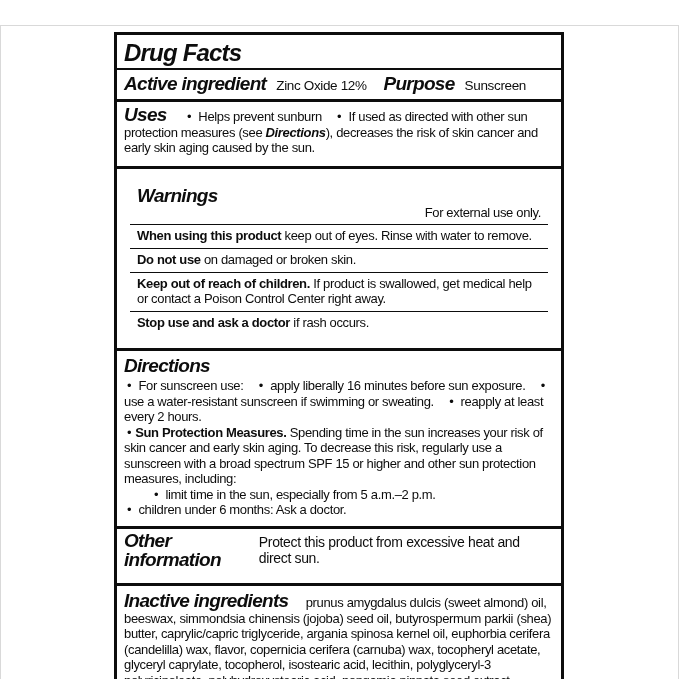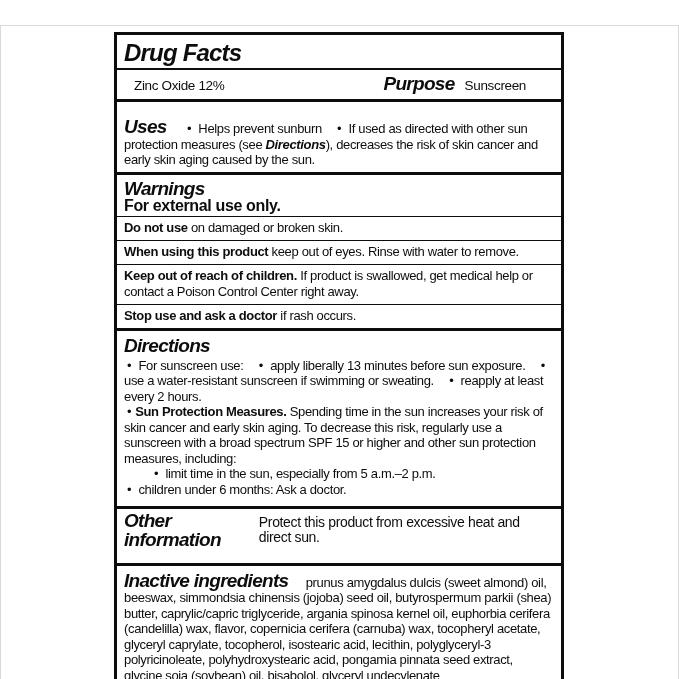--- a/index.html
+++ b/index.html
@@ -39,24 +39,24 @@
   .bi { font-weight:bold; font-style:italic; }
   .bullet { margin:0 4px 0 3px; }
   .seg { margin-right:9px; }
   
   .sec-title { padding:5px 7px 3px; border-bottom:2px solid #0d0d0d; min-height:34px; }
   .sec-active {
     display:flex; align-items:baseline; min-height:29px; padding-top:4px;
   }
   .sec-active .val { font-size:13.5px; margin-left:10px; letter-spacing:-0.35px; }
   .purpose-group { margin-left:auto; margin-right:28px; display:flex; align-items:baseline; }
-  .sec-uses { min-height:67px; padding-top:15px; }
-  .sec-warnings { min-height:151px; padding:0; }
+  .sec-uses { min-height:67px; padding-top:3px; }
+  .sec-warnings { min-height:151px; padding:13px; }
   .whead { padding:4px 7px 3px; }
-  .whead .txt { font-weight:bold; font-size:16px; }
+  .whead .txt { font-weight:normal; font-size:13px;text-align:right; }
   .wrow { border-top:1.5px solid #0d0d0d; padding:3px 7px 4.5px; }
   .sec-directions { min-height:178px; padding-top:5px; }
   .block-h { margin-bottom:3px; }
   .sub { padding-left:27px; }
   .sec-other {
     min-height:24px; display:flex; justify-content:space-between;
     align-items:baseline; padding:2px 7px 14px;
   }
   .sec-other .txt { font-size:14px; }
   .sec-inactive { flex:1; min-height:130px; padding-top:5px; }
@@ -76,20 +76,21 @@
 <div class="canvas">
   <div class="wrapper">
 
     <div class="main-box">
 
       <div class="sec sec-title">
         <div class="h1">Drug Facts</div>
       </div>
 
       <div class="sec sec-active">
+        <span class="h2">Active ingredient</span>
         <span class="val">Zinc Oxide 12%</span>
         <span class="purpose-group">
           <span class="h2">Purpose</span>
           <span class="val">Sunscreen</span>
         </span>
       </div>
 
       <div class="sec sec-divider sec-uses">
         <p class="flow">
           <span class="h2 ih">Uses</span>
@@ -98,33 +99,33 @@
           <span><span class="bullet">•</span>
             <span>If used as directed with other sun protection measures (see </span><span class="bi">Directions</span><span>), decreases the risk of skin cancer and early skin aging caused by the sun.</span></span>
         </p>
       </div>
 
       <div class="sec-divider sec-warnings">
         <div class="whead">
           <div class="h2">Warnings</div>
           <div class="txt">For external use only.</div>
         </div>
+        <div class="wrow"><span class="b">When using this product</span><span> keep out of eyes. Rinse with water to remove.</span></div>
         <div class="wrow"><span class="b">Do not use</span><span> on damaged or broken skin.</span></div>
-        <div class="wrow"><span class="b">When using this product</span><span> keep out of eyes. Rinse with water to remove.</span></div>
         <div class="wrow"><span class="b">Keep out of reach of children.</span><span> If product is swallowed, get medical help or contact a Poison Control Center right away.</span></div>
         <div class="wrow"><span class="b">Stop use and ask a doctor</span><span> if rash occurs.</span></div>
       </div>
 
       <div class="sec sec-divider sec-directions">
         <div class="h2 block-h">Directions</div>
         <p class="flow">
           <span class="seg"><span class="bullet">•</span>
             <span>For sunscreen use:</span></span>
           <span class="seg"><span class="bullet">•</span>
-            <span>apply liberally 13 minutes before sun exposure.</span></span>
+            <span>apply liberally 16 minutes before sun exposure.</span></span>
           <span class="seg"><span class="bullet">•</span>
             <span>use a water-resistant sunscreen if swimming or sweating.</span></span>
           <span><span class="bullet">•</span>
             <span>reapply at least every 2 hours.</span></span>
         </p>
         <p class="flow">
           <span class="bullet">•</span><span class="b">Sun Protection Measures.</span><span> Spending time in the sun increases your risk of skin cancer and early skin aging. To decrease this risk, regularly use a sunscreen with a broad spectrum SPF 15 or higher and other sun protection measures, including:</span>
         </p>
         <div class="sub"><span class="bullet">•</span>
           <span>limit time in the sun, especially from 5 a.m.–2 p.m.</span></div>

